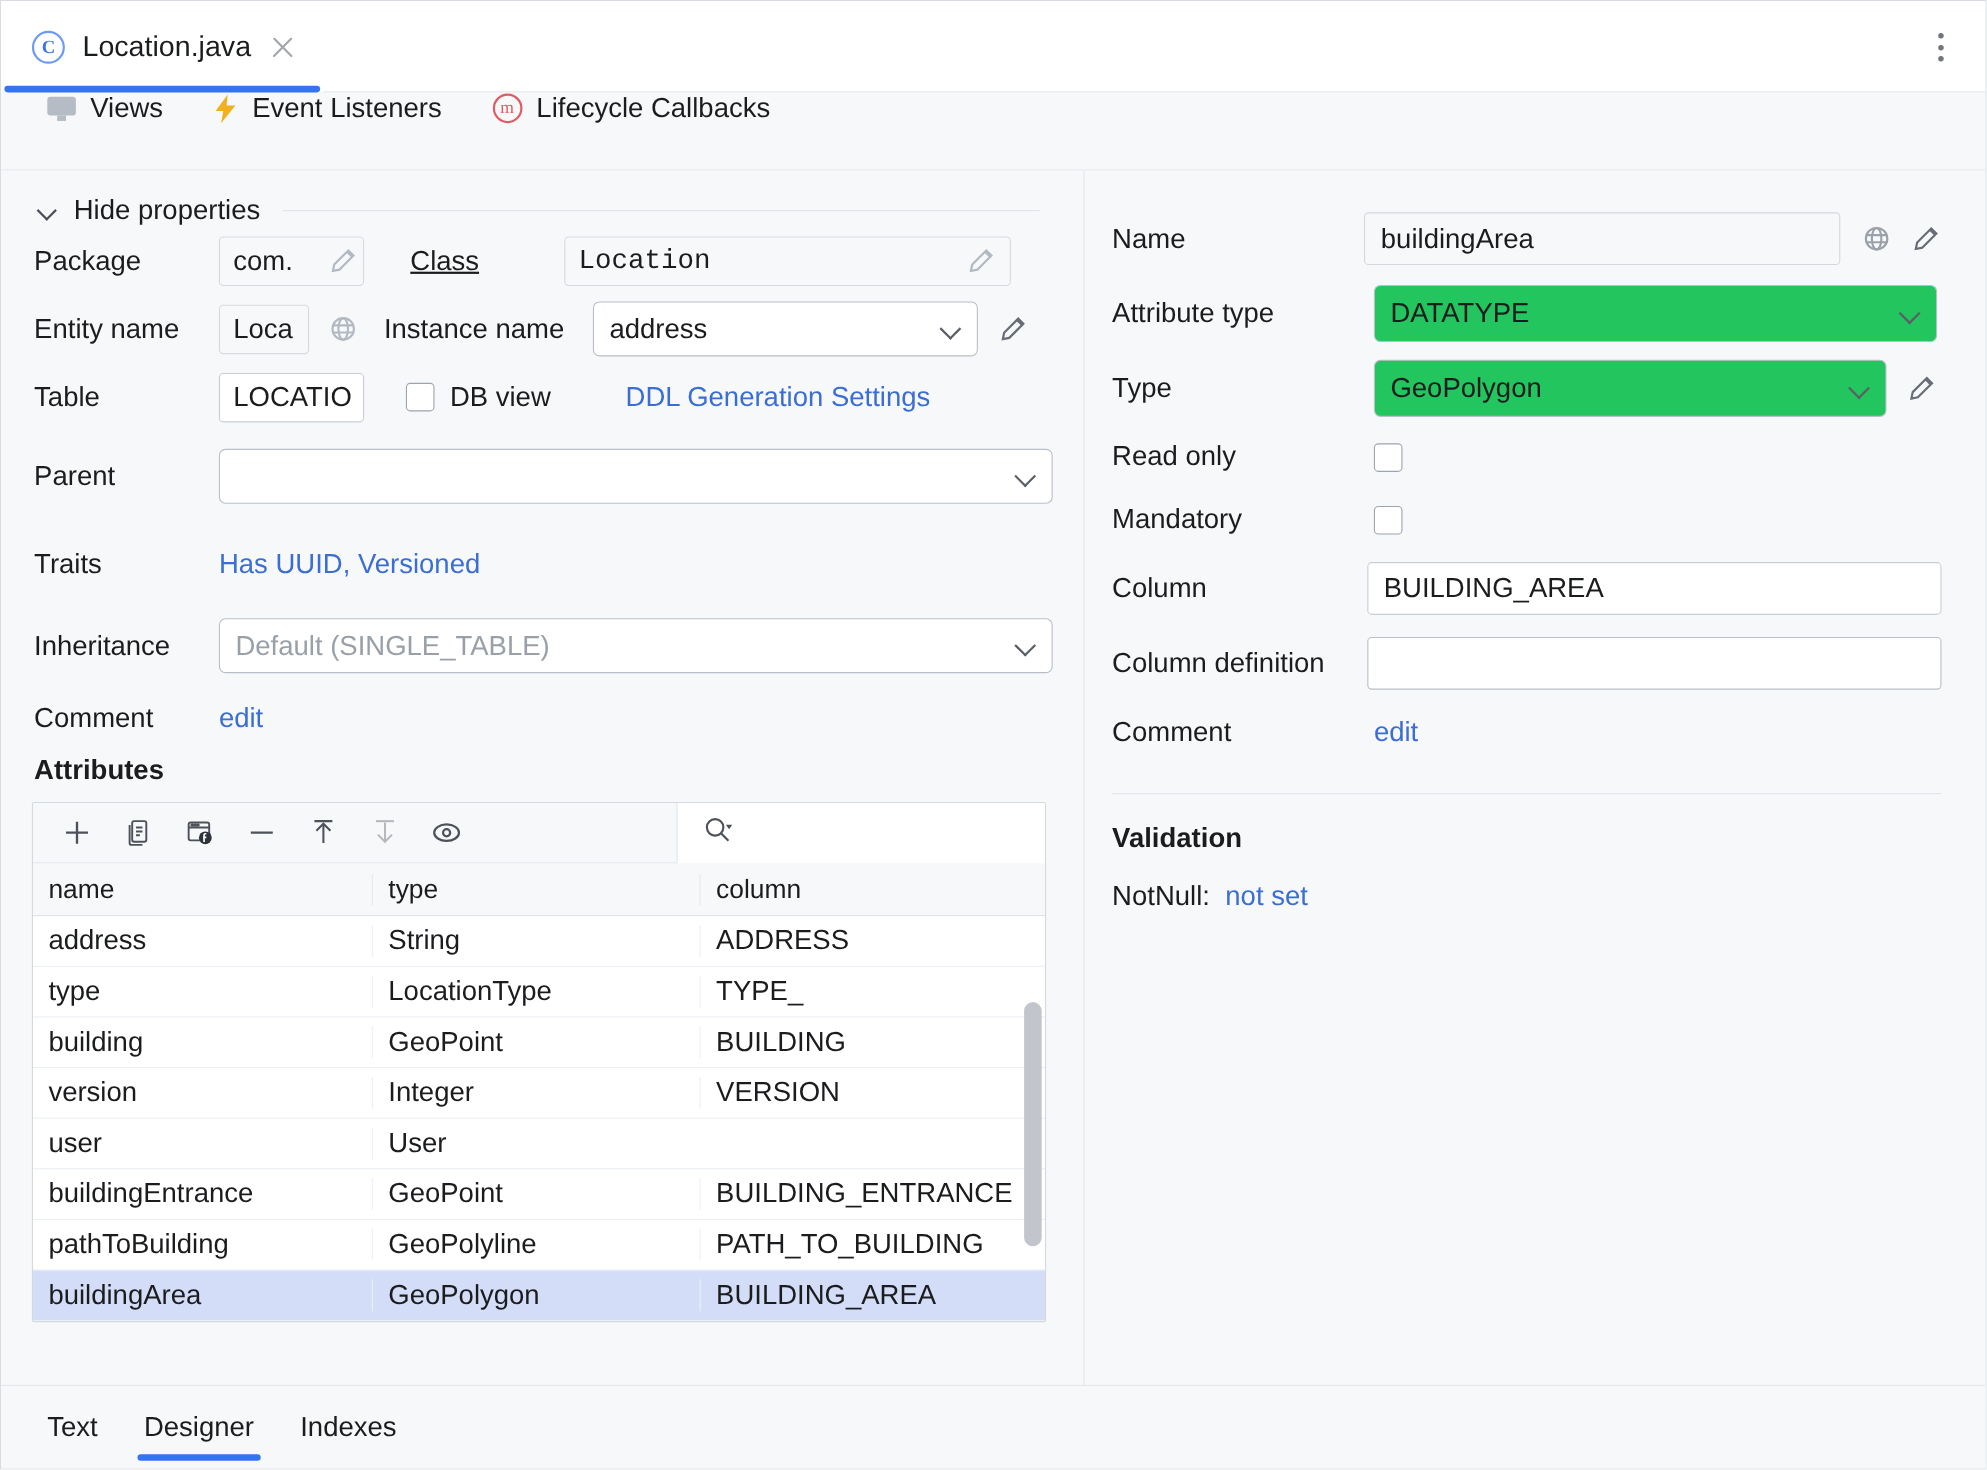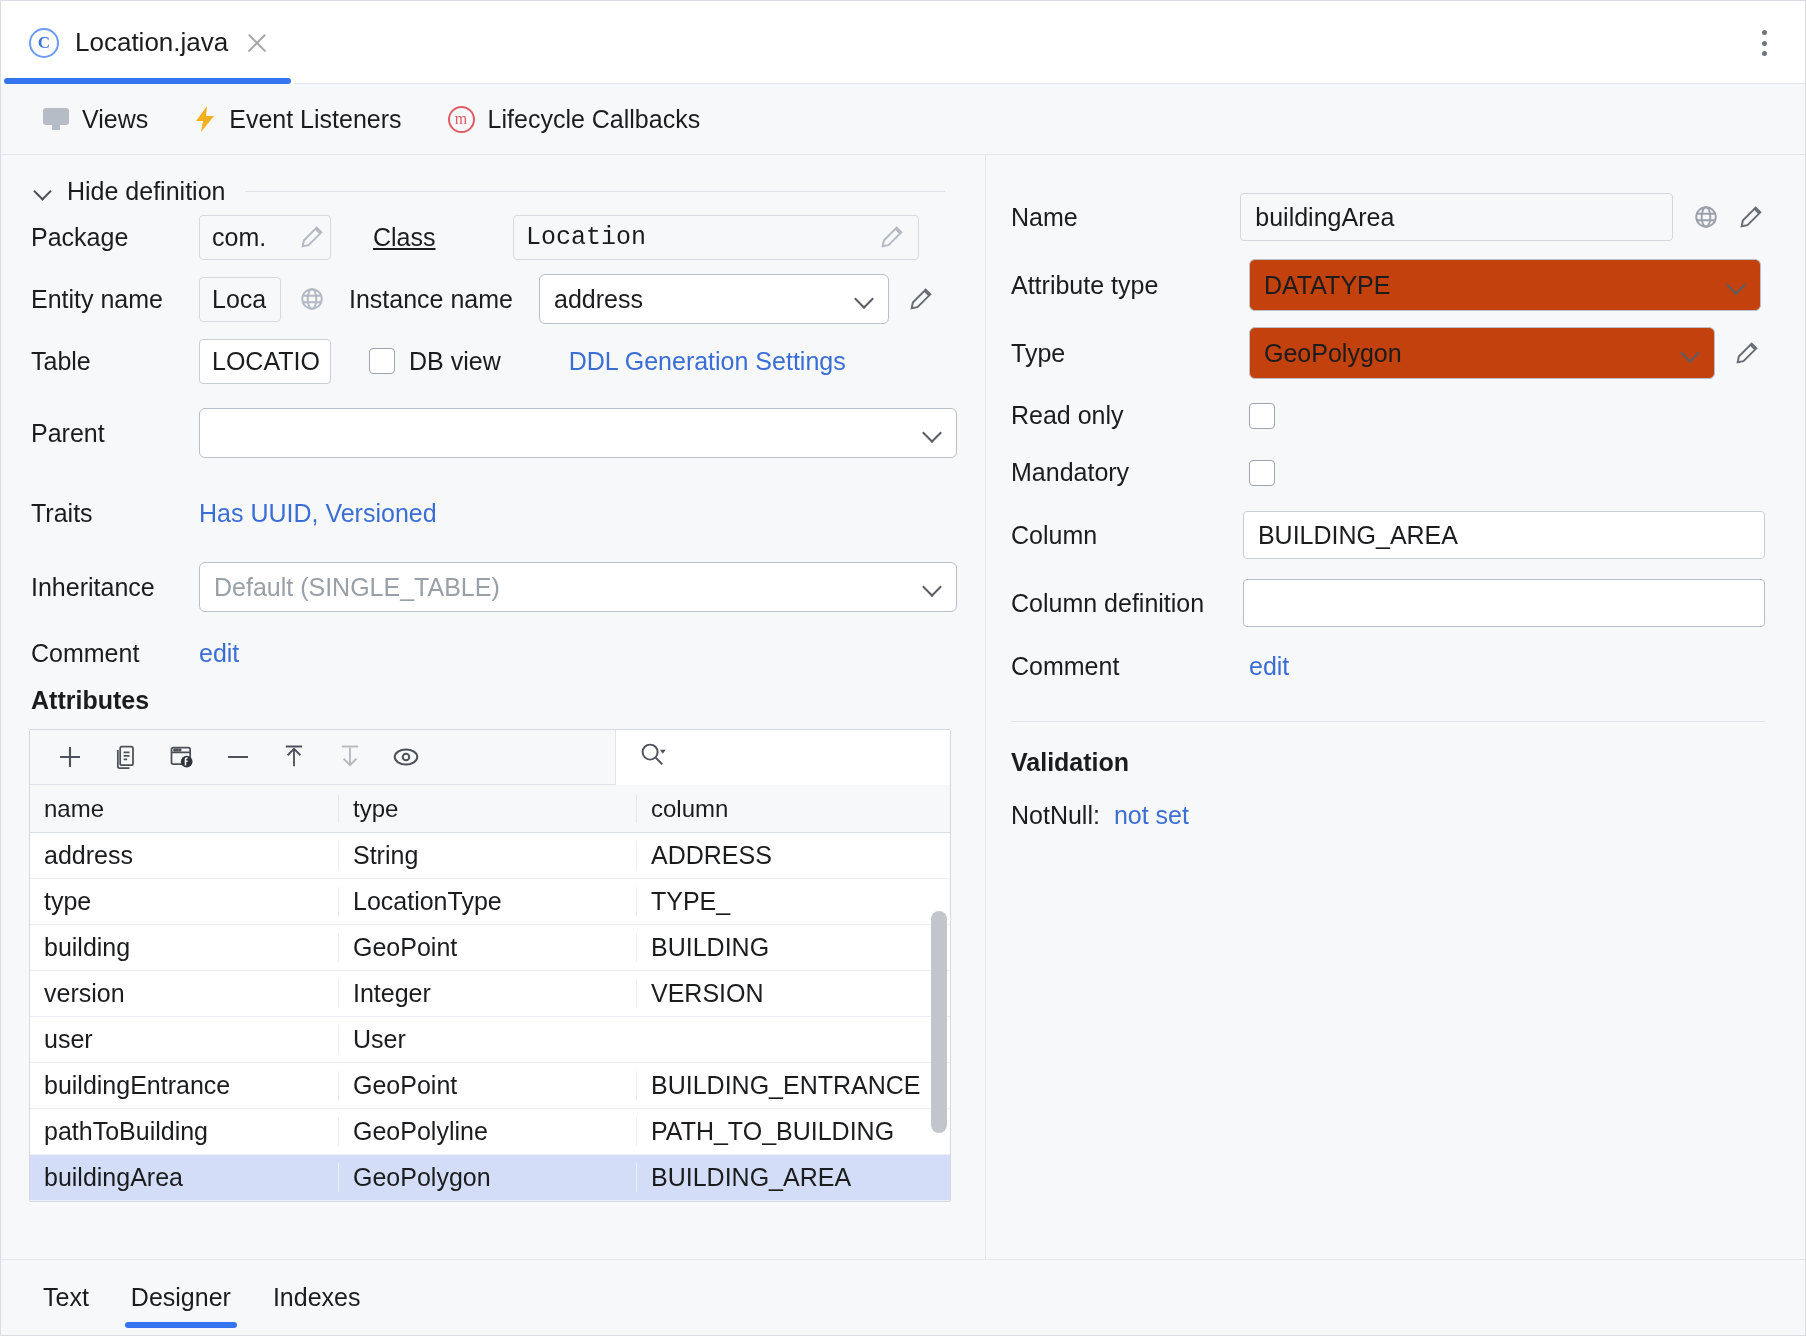--- a/index.html
+++ b/index.html
@@ -73,21 +73,21 @@
     justify-content: space-between; padding: 3px 0;
     cursor: pointer;
   }
   .kebab i { display: block; width: 5px; height: 5px; border-radius: 50%; background: #70757e; }
 
   
   .subbar {
     height: 71px;
     background: #f7f8fa;
     border-bottom: 1px solid #e3e6ea;
-    display: flex; align-items: center;
+    display: flex; align-items: flex-start;
     padding-left: 42px;
     gap: 46px;
   }
   .subbar-item {
     display: flex; align-items: center; gap: 13px;
     font-size: 25px; color: #1b1c1e; cursor: pointer; white-space: nowrap;
   }
   .ic-monitor {
     width: 26px; height: 22px; position: relative; flex: none;
   }
@@ -270,21 +270,21 @@
   .rrow { display: flex; align-items: center; height: 68px; }
   .rlabel { width: 238px; font-size: 25px; color: #1b1c1e; white-space: nowrap; }
   .rfield {
     height: 48px; border: 1px solid #d4d8de; background: #f7f8fa;
     border-radius: 4px; display: flex; align-items: center;
     padding: 0 14px; font-size: 25px; color: #1b1c1e;
   }
   .rfield.editable { background: #ffffff; border-color: #c9ced6; }
   .rcombo {
     height: 52px; border: 1px solid #b9bfc8; border-radius: 6px;
-    background: #c2410c; display: flex; align-items: center;
+    background: #22c55e; display: flex; align-items: center;
     padding: 0 14px; font-size: 25px; color: #1b1c1e;
   }
   .rdivider { height: 1px; background: #e0e4ea; margin: 26px 0 0 0; }
   .rsection-title { font-size: 25px; font-weight: bold; color: #1b1c1e; margin: 26px 0 0 0; }
   .rvalid { display: flex; align-items: center; gap: 14px; margin-top: 24px; }
   .rvalid-label { font-size: 25px; color: #1b1c1e; }
 
   
   .bottom-tabs {
     position: absolute; left: 0; bottom: 0;
@@ -345,21 +345,21 @@
       <span>Lifecycle Callbacks</span>
     </div>
   </div>
 
   <div class="body">
 
     <div class="left-pane">
 
       <div class="hide-props">
         <span class="chev-down"></span>
-        <span class="hide-props-label">Hide definition</span>
+        <span class="hide-props-label">Hide properties</span>
         <span class="hide-props-rule"></span>
       </div>
 
       <div class="frow">
         <span class="flabel w-lab">Package</span>
         <span class="tfield flat clipped" style="width:132px;">
           <span style="flex:1;overflow:hidden;">com.</span>
           <span class="pencil">
             <svg width="28" height="28" viewBox="0 0 24 24" fill="none" stroke="#b3b9c2" stroke-width="1.7">
               <path d="M4 20l1-5 11-11 4 4-11 11z"></path>

